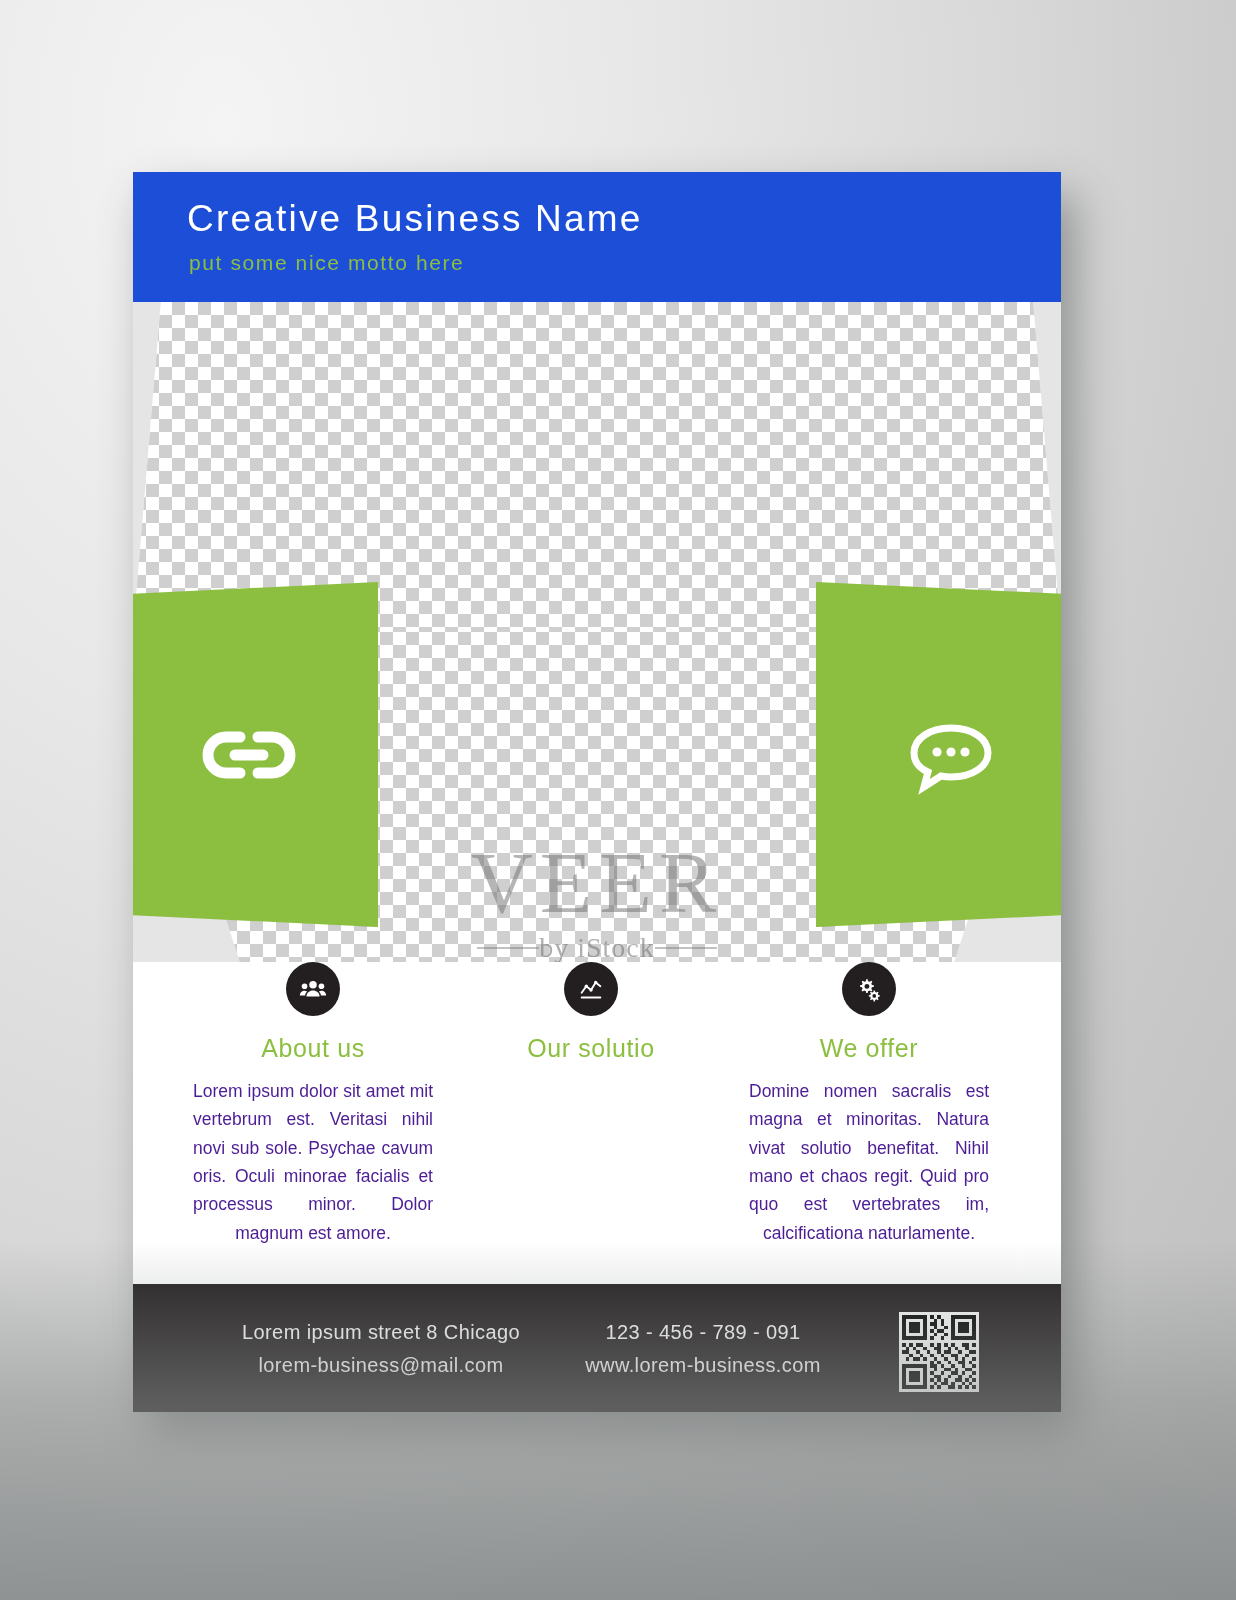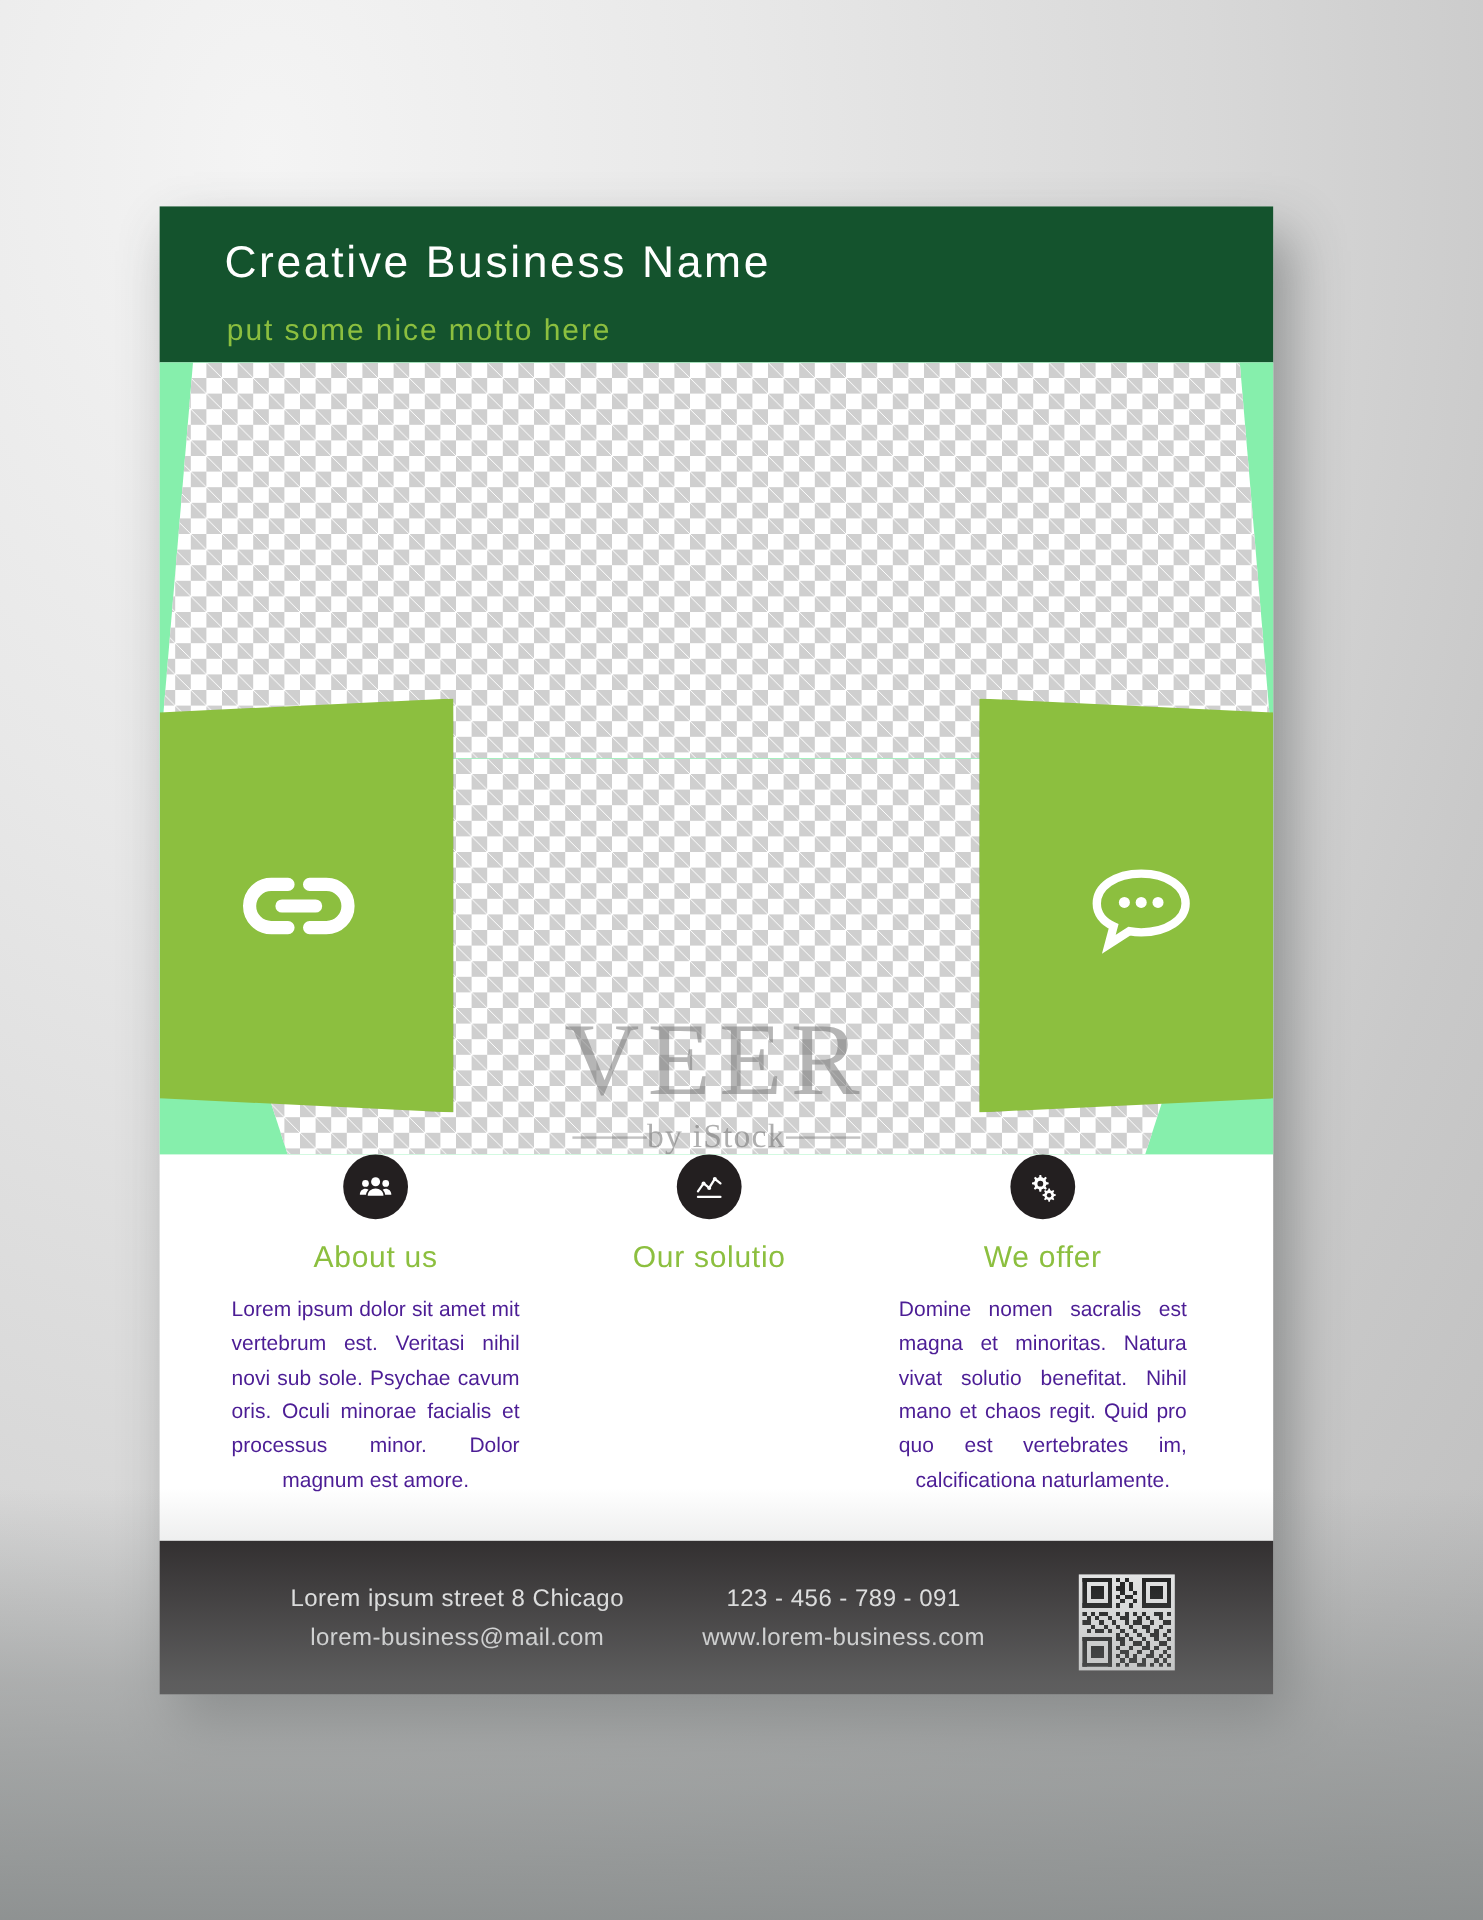--- a/index.html
+++ b/index.html
@@ -41,51 +41,51 @@
     background: #ffffff;
     box-shadow: 14px 22px 42px rgba(60,64,64,0.45);
   }
 
   
   .header {
     position: absolute;
     left: 0; top: 0;
     width: 100%;
     height: 130px;
-    background: #14532d;
+    background: #1d4ed8;
   }
   .brand-title {
     position: absolute;
     left: 54px;
     top: 26px;
     color: #ffffff;
     font-size: 37px;
     letter-spacing: 2.2px;
     font-weight: 400;
     white-space: nowrap;
   }
   .brand-motto {
     position: absolute;
     left: 56px;
-    top: 89px;
+    top: 79px;
     color: #8cbf3f;
-    font-size: 25px;
+    font-size: 21px;
     letter-spacing: 1.6px;
     white-space: nowrap;
   }
 
   
   .hero {
     position: absolute;
     left: 0;
     top: 130px;
     width: 100%;
     height: 660px;
     overflow: hidden;
-    background: #86efac;
+    background: #e5e5e5;
   }
   .checker {
     position: absolute;
     background-image:
       linear-gradient(45deg, #cfcfcf 25%, transparent 25%, transparent 75%, #cfcfcf 75%),
       linear-gradient(45deg, #cfcfcf 25%, transparent 25%, transparent 75%, #cfcfcf 75%);
     background-size: 26px 26px;
     background-position: 0 0, 13px 13px;
     background-color: #ffffff;
   }

